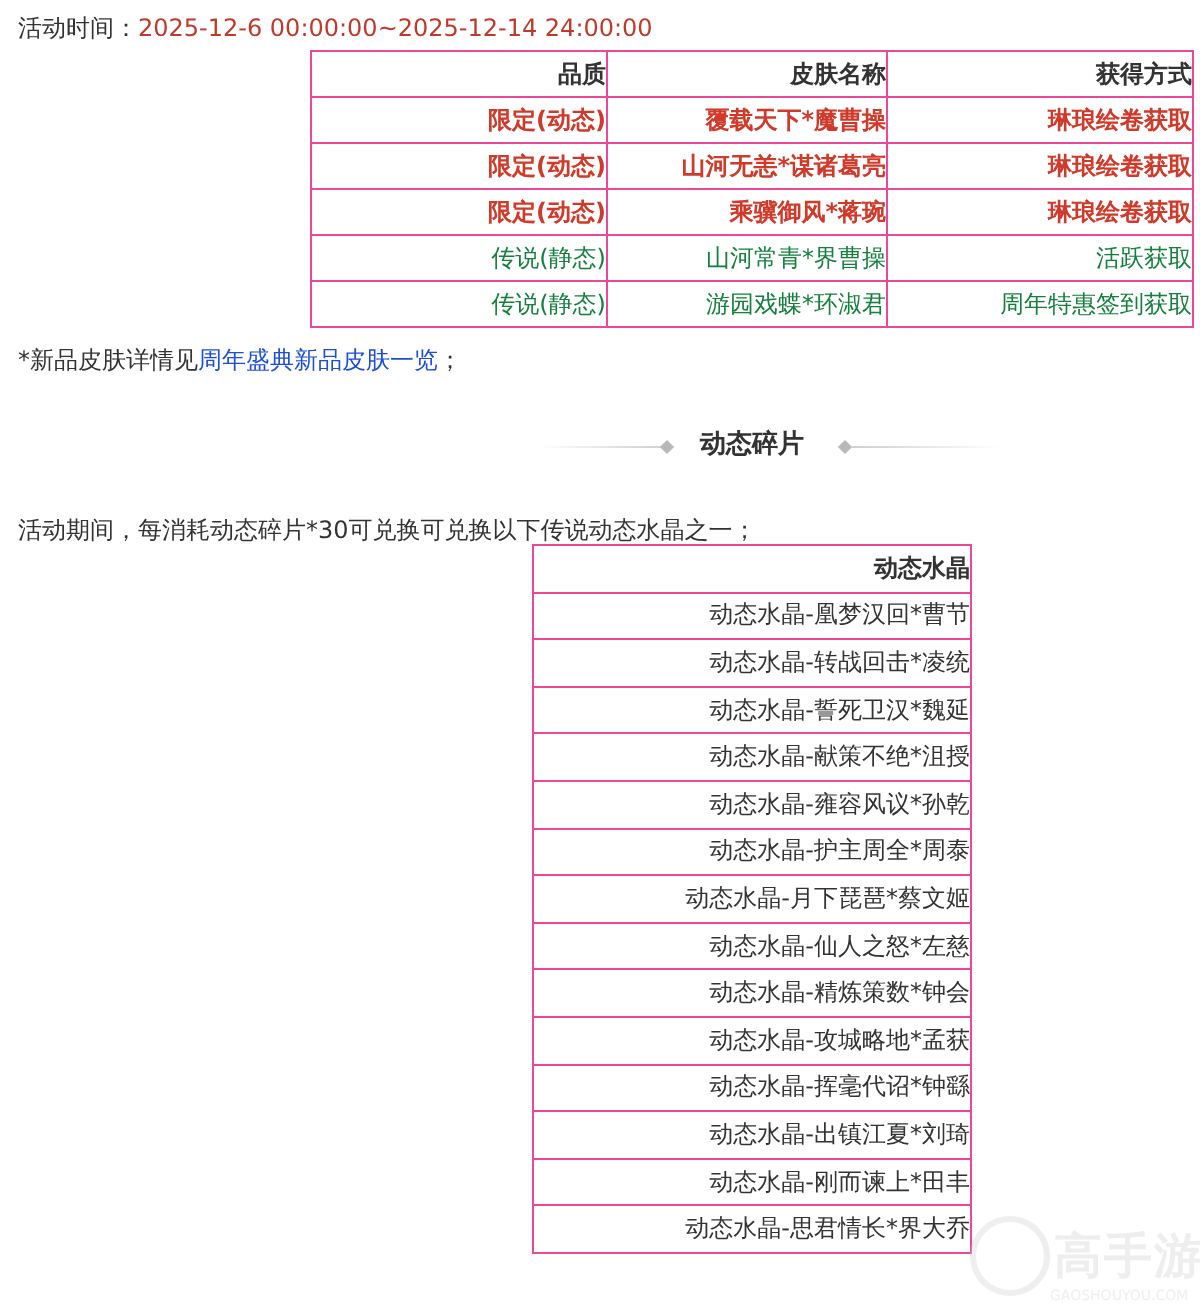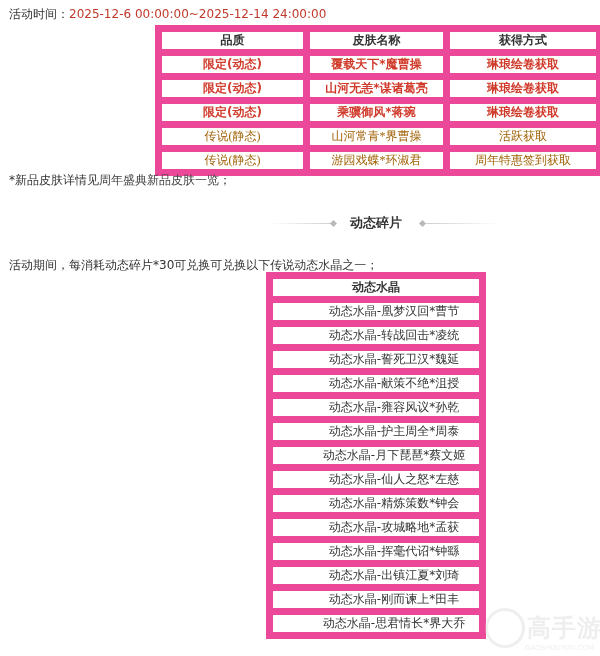--- a/index.html
+++ b/index.html
@@ -27,46 +27,46 @@
     .time-label { color: #333; }
     .time-value { color: #c0392b; }
 
     table.grid {
       position: absolute;
       border-collapse: collapse;
       table-layout: fixed;
       background: #fff;
     }
     table.grid td, table.grid th {
-      border: 7px solid #ec4899;
-      text-align: center;
+      border: 1px solid #ec4899;
+      text-align: right;
       vertical-align: middle;
       padding: 0;
       white-space: nowrap;
       overflow: hidden;
       font-size: 12px;
     }
     table.grid th {
       font-weight: bold;
       color: #333;
     }
     #skins-table {
       left: 155px;
       top: 25px;
       width: 441px;
     }
     #skins-table tr { height: 23px; }
     #skins-table col.c1 { width: 148px; }
     #skins-table col.c2 { width: 140px; }
     #skins-table col.c3 { width: 153px; }
     .limited { color: #d03a2a; font-weight: bold; }
-    .legend { color: #a16207; font-weight: normal; font-family: Liberation Serif, serif; }
+    .legend { color: #15803d; font-weight: normal; }
 
     .note-line { top: 172px; }
-    .note-link { color: #404040; text-decoration: none; cursor: pointer; }
+    .note-link { color: #1d4ed8; text-decoration: none; cursor: pointer; }
 
     .divider {
       position: absolute;
       top: 214px;
       left: 270px;
       width: 230px;
       height: 18px;
     }
     .divider .rule {
       position: absolute;

